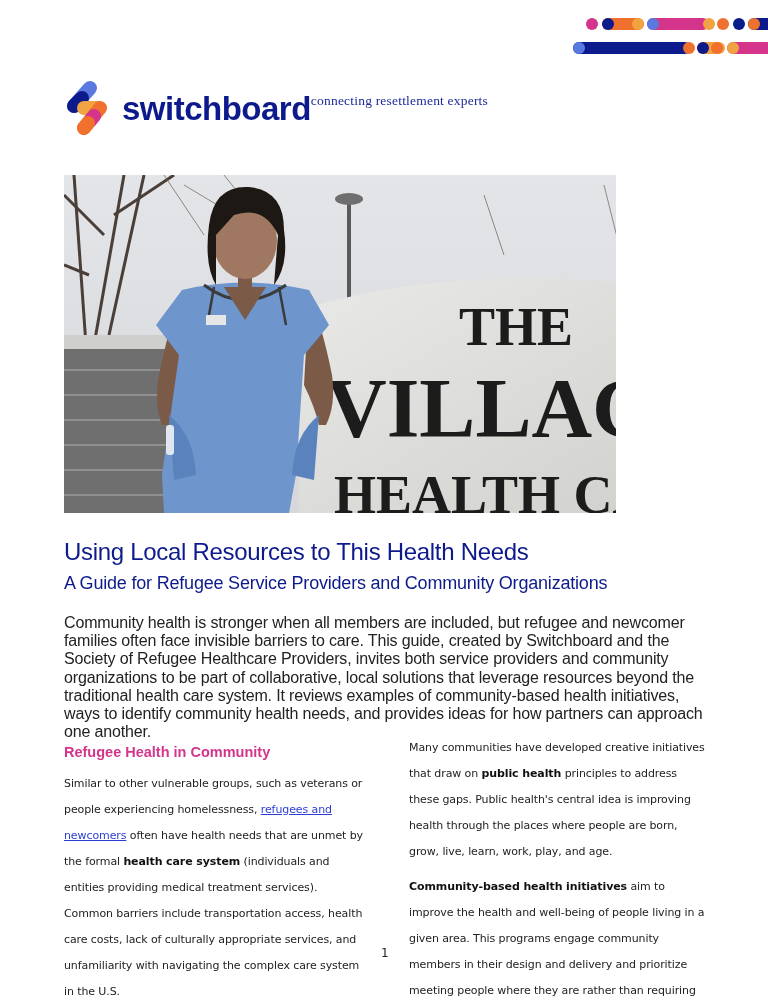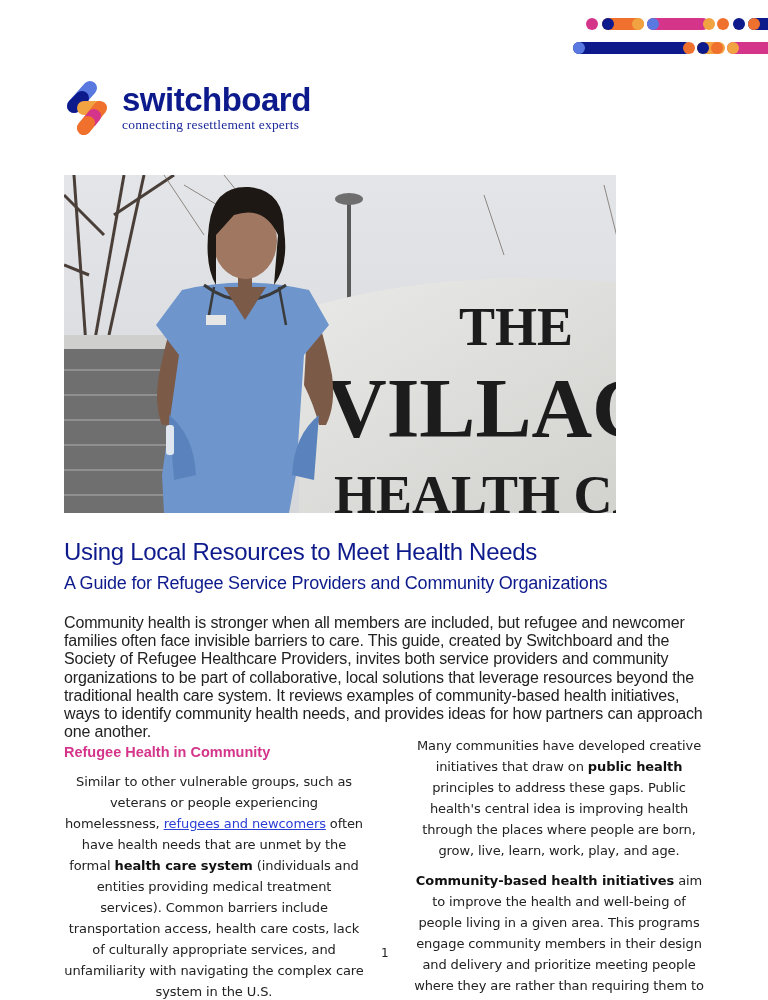--- a/index.html
+++ b/index.html
@@ -6,38 +6,38 @@
     body { width: 768px; height: 1000px; position: relative; overflow: hidden; font-family: "Liberation Sans", sans-serif; color: #222; }
 
     
     .deco { position: absolute; left: 0; top: 0; width: 768px; height: 70px; }
     .pill { position: absolute; height: 12px; border-radius: 6px; }
     .dot { position: absolute; width: 12px; height: 12px; border-radius: 50%; }
 
     
     .logo { position: absolute; left: 64px; top: 80px; height: 56px; display: flex; align-items: center; }
     .logo-mark { width: 48px; height: 56px; position: relative; margin-right: 10px; }
-    .logo-text { display: flex; flex-direction: column; }
+    .logo-text { display: flex; flex-direction: row; }
     .logo-name { font-family: "Liberation Sans", sans-serif; font-weight: bold; font-size: 33px; color: #0d1a8c; letter-spacing: -0.5px; line-height: 33px; }
     .logo-tag { font-family: Liberation Serif, serif; font-size: 13.5px; color: #1d2a9a; line-height: 16px; margin-top: 1px; letter-spacing: 0.2px; }
 
     
     .photo { position: absolute; left: 64px; top: 175px; width: 552px; height: 338px; overflow: hidden; background: #dcdde0; }
 
     
     .title { position: absolute; left: 64px; top: 538px; font-size: 24px; color: #0d1a8c; font-family: "Liberation Sans", sans-serif; letter-spacing: -0.3px; }
     .subtitle { position: absolute; left: 64px; top: 573px; font-size: 18px; color: #0d1a8c; font-family: "Liberation Sans", sans-serif; letter-spacing: -0.2px; text-align: right; }
 
     .intro { position: absolute; left: 64px; top: 614px; width: 650px; font-size: 16px; line-height: 18.2px; color: #222; letter-spacing: -0.15px; }
 
     .col-left { position: absolute; left: 64px; top: 735px; width: 300px; }
     .col-right { position: absolute; left: 409px; top: 735px; width: 300px; }
 
     .section-h { font-size: 14.5px; font-weight: bold; color: #d4358b; margin: 8px 0 10px 0; line-height: 18px; }
-    .para { font-family: "DejaVu Sans", sans-serif; font-size: 13px; line-height: 21px; color: #222; margin: 0 0 9px 0; letter-spacing: -0.1px; text-align: center; }
+    .para { font-family: "DejaVu Sans", sans-serif; font-size: 11px; line-height: 26px; color: #222; margin: 0 0 9px 0; letter-spacing: -0.1px; }
     .para b { color: #111; }
     .link { color: #2a3ed6; text-decoration: underline; }
 
     .page-num { position: absolute; left: 381px; top: 946px; font-size: 12px; color: #222; font-family: "DejaVu Sans", sans-serif; }
   </style>
 </head>
 <body>
 
 <div class="deco">
 
@@ -143,21 +143,21 @@
     <rect x="174" y="100" width="14" height="14" fill="#7b5a47"></rect>
     <ellipse cx="181" cy="66" rx="32" ry="38" fill="#a07862"></ellipse>
     <path d="M145 50 Q150 10 185 12 Q220 15 220 55 Q225 90 210 110 L214 60 Q200 30 170 40 L152 60 L152 110 Q140 90 145 50 Z" fill="#1e1814"></path>
     <path d="M105 240 Q130 260 132 300 L110 305 Z" fill="#5a83bd"></path>
     <path d="M255 240 Q230 260 228 300 L250 305 Z" fill="#5a83bd"></path>
     <rect x="142" y="140" width="20" height="10" fill="#e6e6e6"></rect>
     <rect x="102" y="250" width="8" height="30" rx="3" fill="#e0e6ef"></rect>
   </svg>
 </div>
 
-<div class="title">Using Local Resources to Meet Health Needs</div>
+<div class="title">Using Local Resources to This Health Needs</div>
 <div class="subtitle">A Guide for Refugee Service Providers and Community Organizations</div>
 
 <div class="intro">Community health is stronger when all members are included, but refugee and newcomer families often face invisible barriers to care. This guide, created by Switchboard and the Society of Refugee Healthcare Providers, invites both service providers and community organizations to be part of collaborative, local solutions that leverage resources beyond the traditional health care system. It reviews examples of community-based health initiatives, ways to identify community health needs, and provides ideas for how partners can approach one another.</div>
 
 <div class="col-left">
   <h2 class="section-h">Refugee Health in Community</h2>
   <p class="para"><span>Similar to other vulnerable groups, such as veterans or people experiencing homelessness, </span><a class="link">refugees and newcomers</a><span> often have health needs that are unmet by the formal </span><b>health care system</b><span> (individuals and entities providing medical treatment services). Common barriers include transportation access, health care costs, lack of culturally appropriate services, and unfamiliarity with navigating the complex care system in the U.S.</span></p>
 </div>
 
 <div class="col-right">

